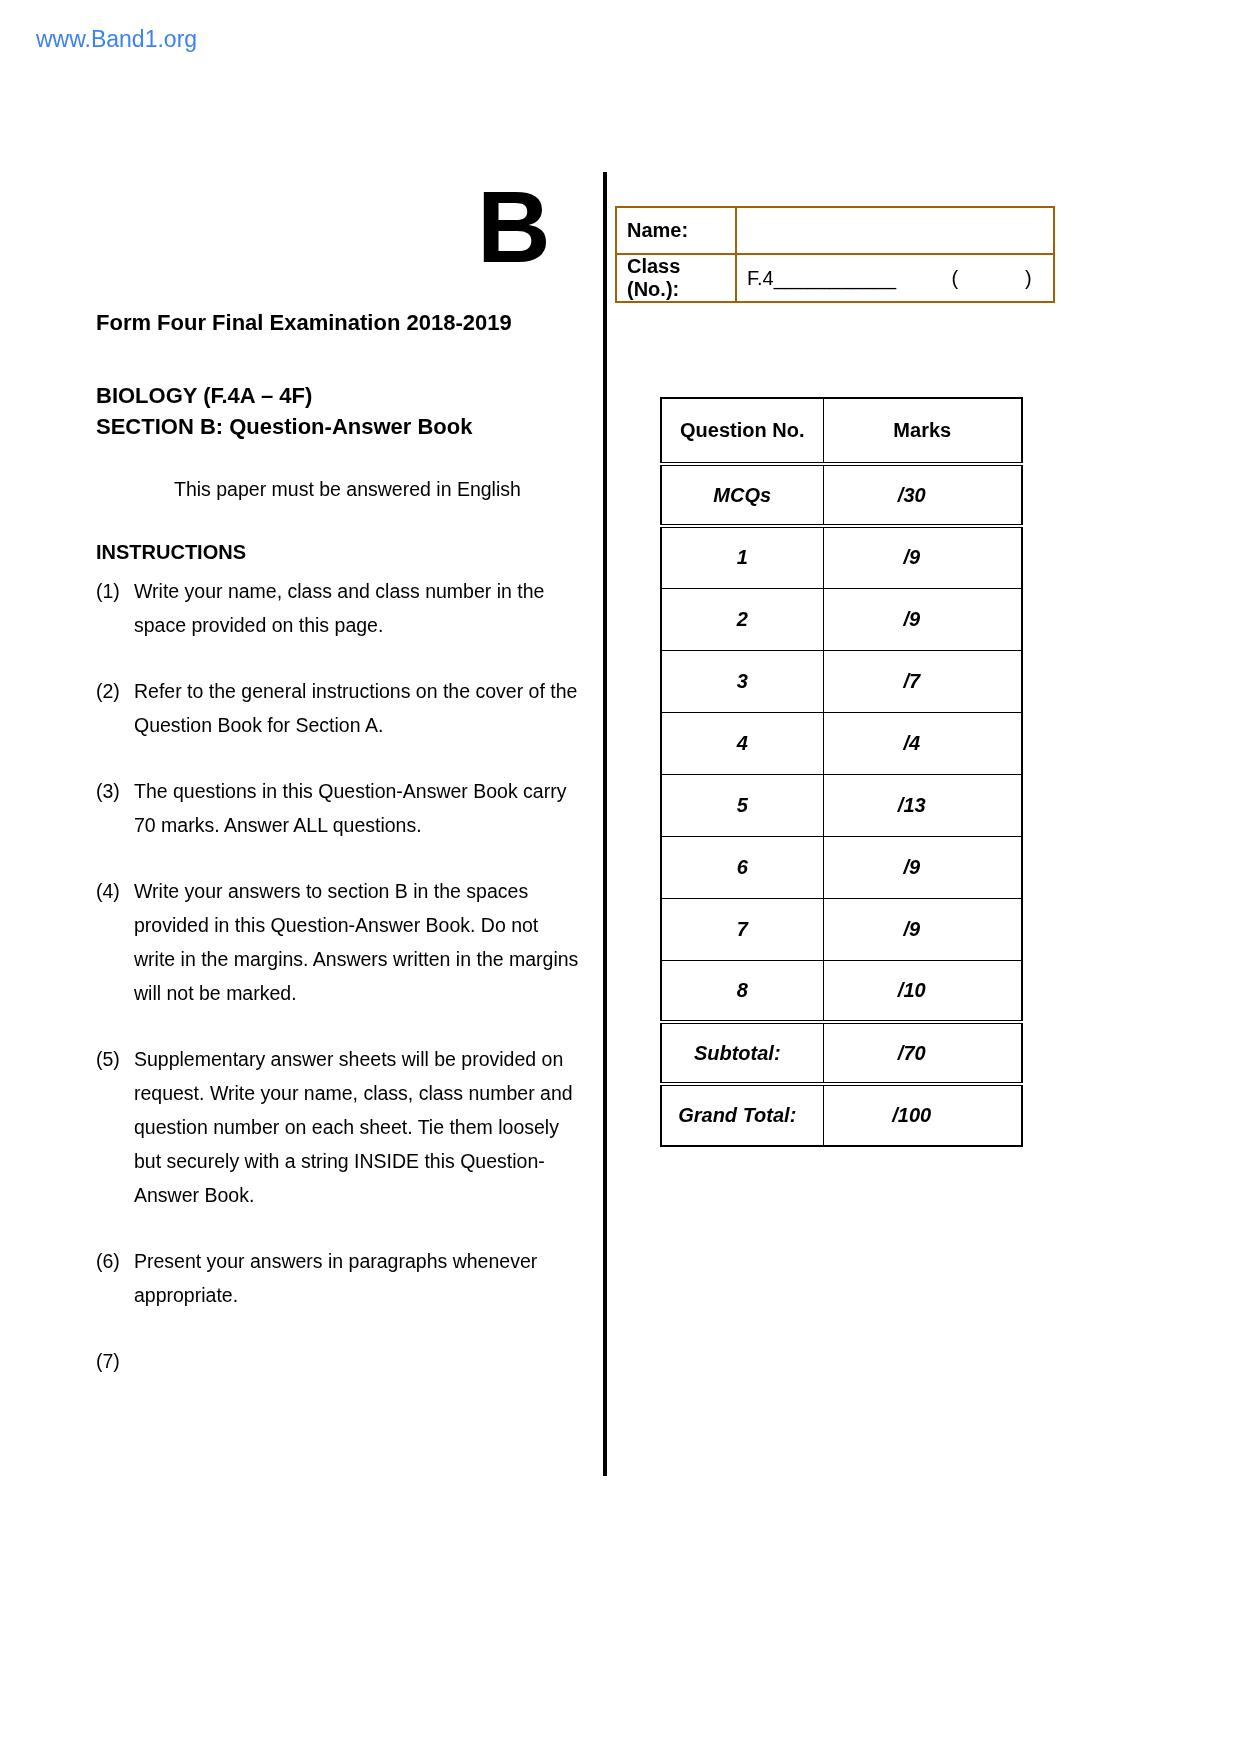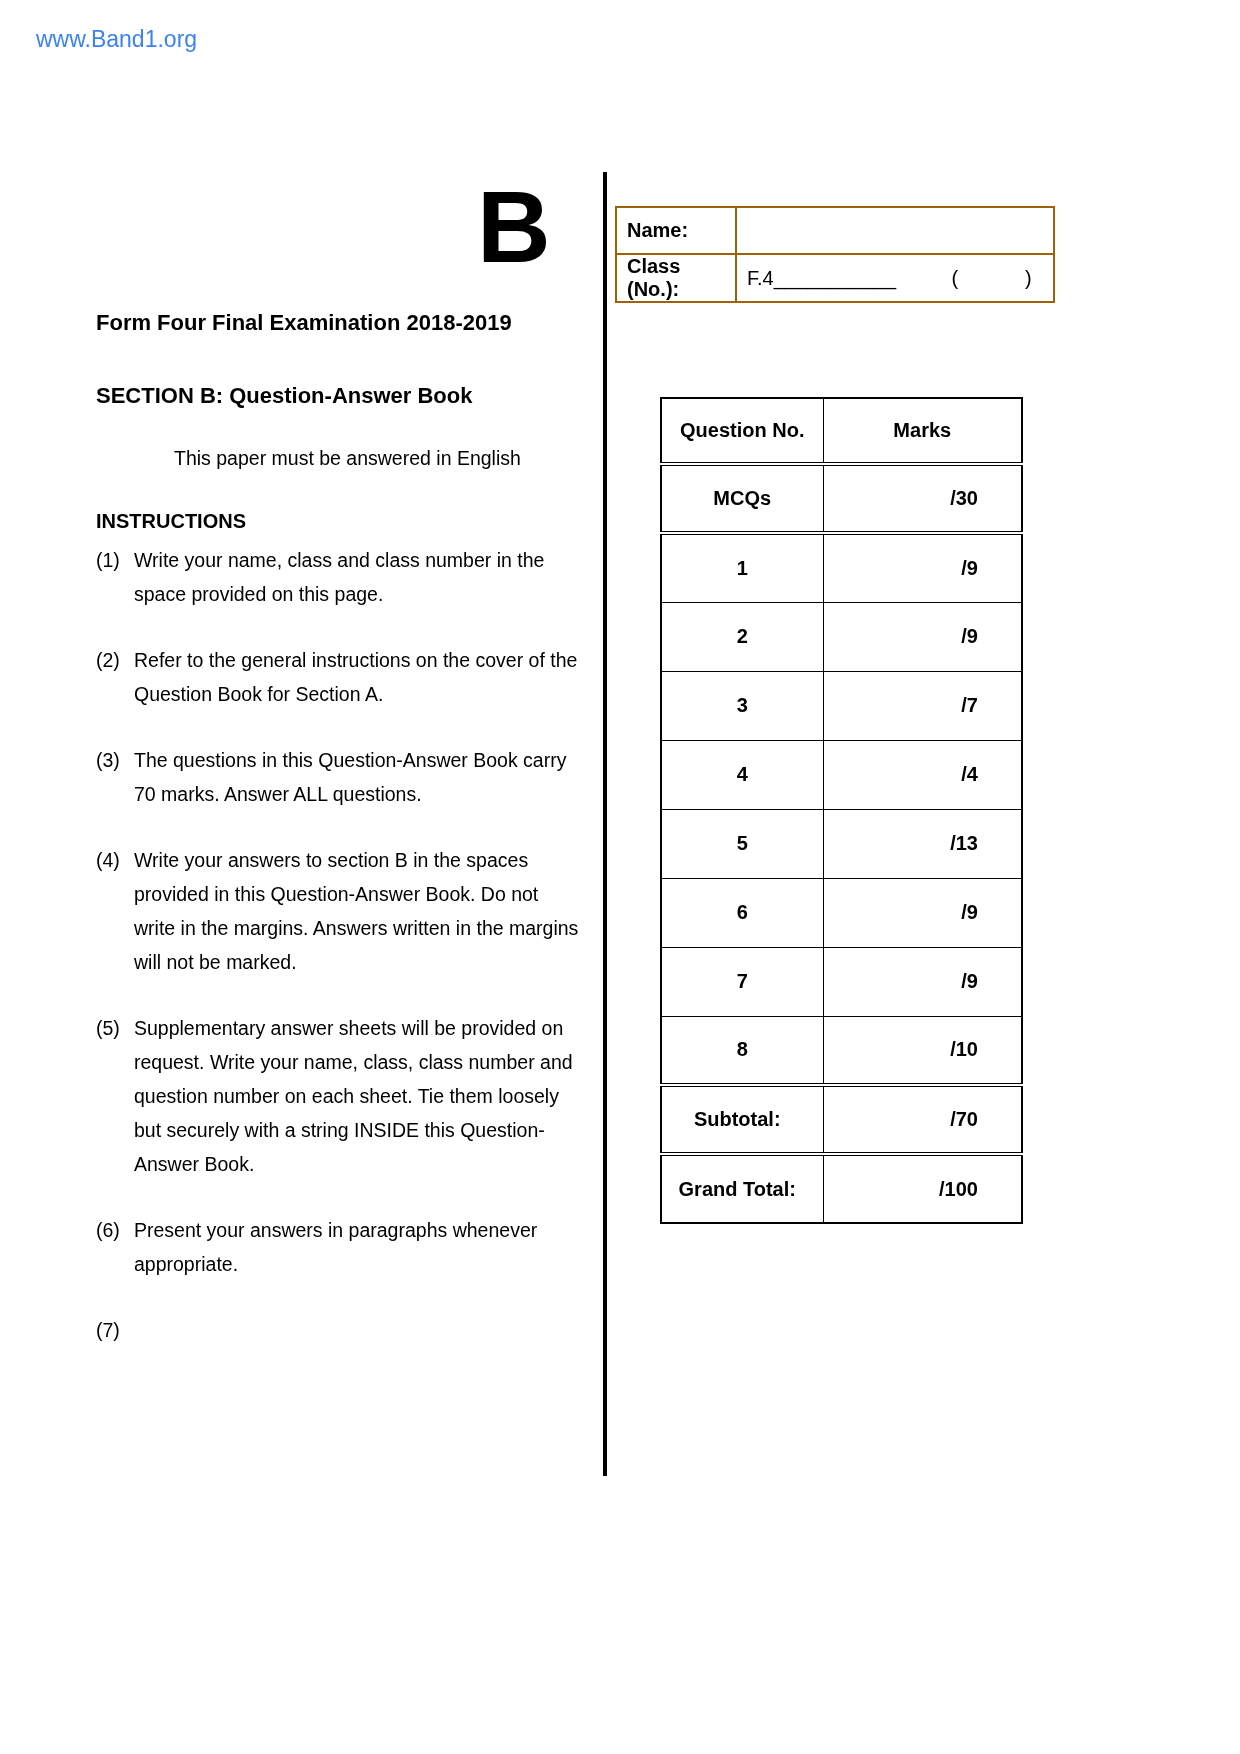--- a/index.html
+++ b/index.html
@@ -115,26 +115,26 @@
     width: 361px;
     border: 2px solid #000;
   }
   .marks-table th, .marks-table td {
     border: 1px solid #000;
     font-size: 20px;
     font-weight: bold;
     vertical-align: middle;
   }
   .marks-table th { height: 66px; text-align: center; }
-  .marks-table td { height: 69px; }
+  .marks-table td { height: 62px; font-style: italic; }
   .marks-table col.c-q { width: 162px; }
   .marks-table col.c-m { width: 199px; }
   .q-cell { text-align: center; }
   .q-right { padding-right: 10px; }
-  .m-cell { text-align: right; padding-right: 43px; }
+  .m-cell { text-align: center; padding-right: 21px; }
   tr.thick-bottom th, tr.thick-bottom td { border-bottom: 4px double #000; }
 </style>
 </head>
 <body>
 
 <div class="page">
 
   <div class="watermark">www.Band1.org</div>
 
   <div class="divider"></div>
@@ -149,20 +149,21 @@
     </tr>
     <tr>
       <td class="nt-label">Class (No.):</td>
       <td class="nt-value">F.4___________&nbsp;&nbsp;&nbsp;&nbsp;&nbsp;&nbsp;&nbsp;&nbsp;&nbsp;&nbsp;(&nbsp;&nbsp;&nbsp;&nbsp;&nbsp;&nbsp;&nbsp;&nbsp;&nbsp;&nbsp;&nbsp;&nbsp;)</td>
     </tr>
   </tbody>
     </table>
 
   <div class="left-col">
     <div class="exam-title">Form Four Final Examination 2018-2019</div>
+    <div class="subject">BIOLOGY (F.4A – 4F)</div>
     <div class="section-title">SECTION B: Question-Answer Book</div>
     <div class="language-note">This paper must be answered in English</div>
     <div class="inst-heading">INSTRUCTIONS</div>
 
     <div class="inst-item">
       <span class="inst-num">(1)</span>
       <span class="inst-text">Write your name, class and class number in the space provided on this page.</span>
     </div>
     <div class="inst-item">
       <span class="inst-num">(2)</span>

